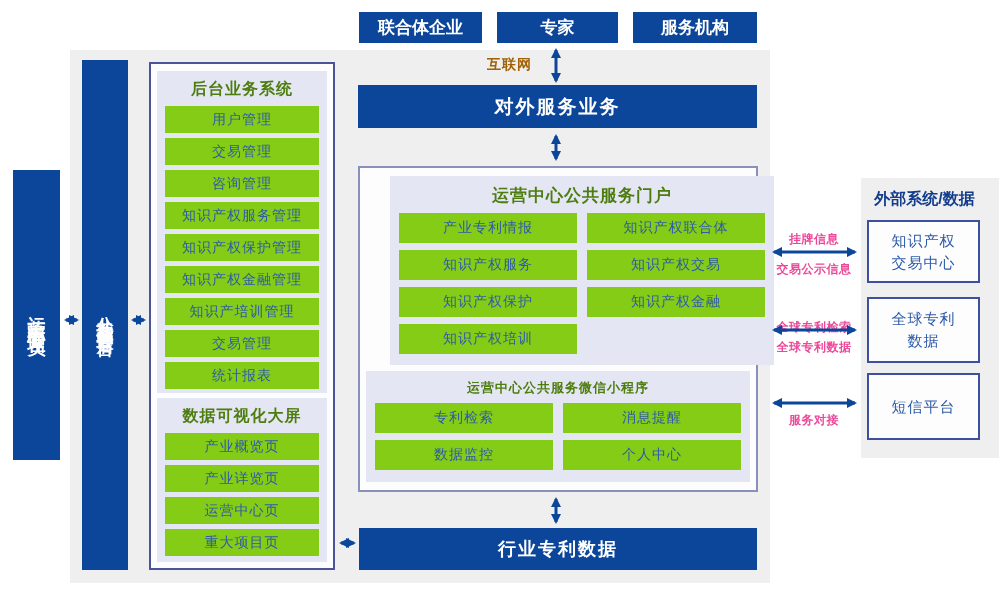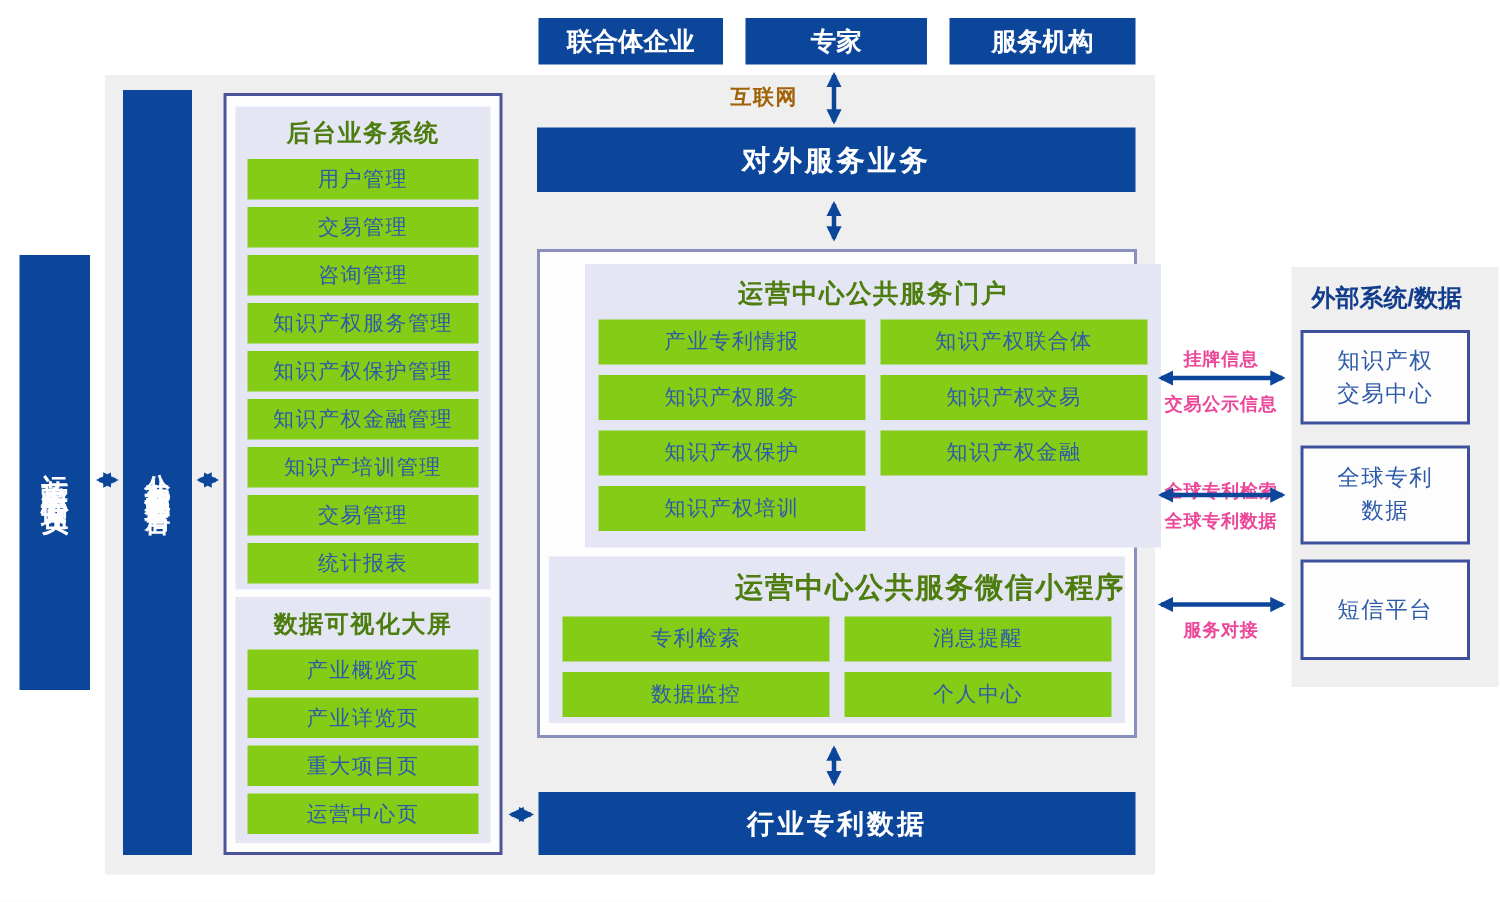--- a/index.html
+++ b/index.html
@@ -114,42 +114,42 @@
       <div class="item">交易管理</div>
       <div class="item">统计报表</div>
     </div>
   </div>
 
   <div class="abs lav" style="left:157px; top:398px; width:170px; height:164px;">
     <div class="ptitle">数据可视化大屏</div>
     <div class="itemcol">
       <div class="item">产业概览页</div>
       <div class="item">产业详览页</div>
+      <div class="item">运营中心页</div>
       <div class="item">重大项目页</div>
-      <div class="item">运营中心页</div>
     </div>
   </div>
 
   <div class="abs centerbox" style="left:358px; top:166px; width:400px; height:326px;"></div>
 
   <div class="abs lav" style="left:366px; top:176px; width:384px; height:189px;margin-left:24px;">
     <div class="ptitle" style="font-size:17px;">运营中心公共服务门户</div>
     <div class="grid2">
       <div class="item">产业专利情报</div>
       <div class="item">知识产权联合体</div>
       <div class="item">知识产权服务</div>
       <div class="item">知识产权交易</div>
       <div class="item">知识产权保护</div>
       <div class="item">知识产权金融</div>
       <div class="item">知识产权培训</div>
     </div>
   </div>
 
   <div class="abs lav" style="left:366px; top:371px; width:384px; height:111px;">
-    <div class="ptitle" style="font-size:19px;text-align:right;">运营中心公共服务微信小程序</div>
+    <div class="ptitle" style="font-size:13px;">运营中心公共服务微信小程序</div>
     <div class="grid2">
       <div class="item">专利检索</div>
       <div class="item">消息提醒</div>
       <div class="item">数据监控</div>
       <div class="item">个人中心</div>
     </div>
   </div>
 
   <div class="abs bluebox hbar" style="left:359px; top:528px; width:398px; height:42px; font-size:18px;">
     <span>行业专利数据</span>

